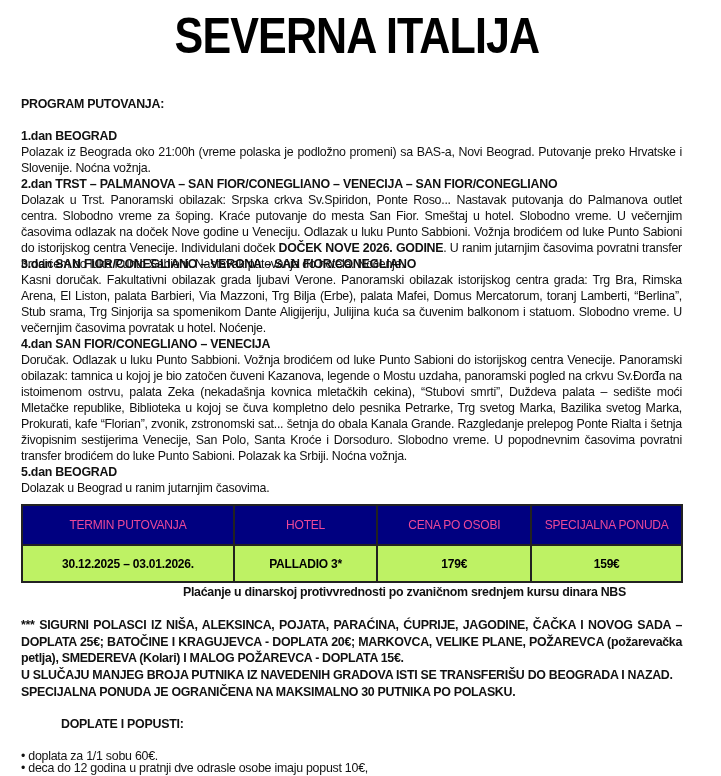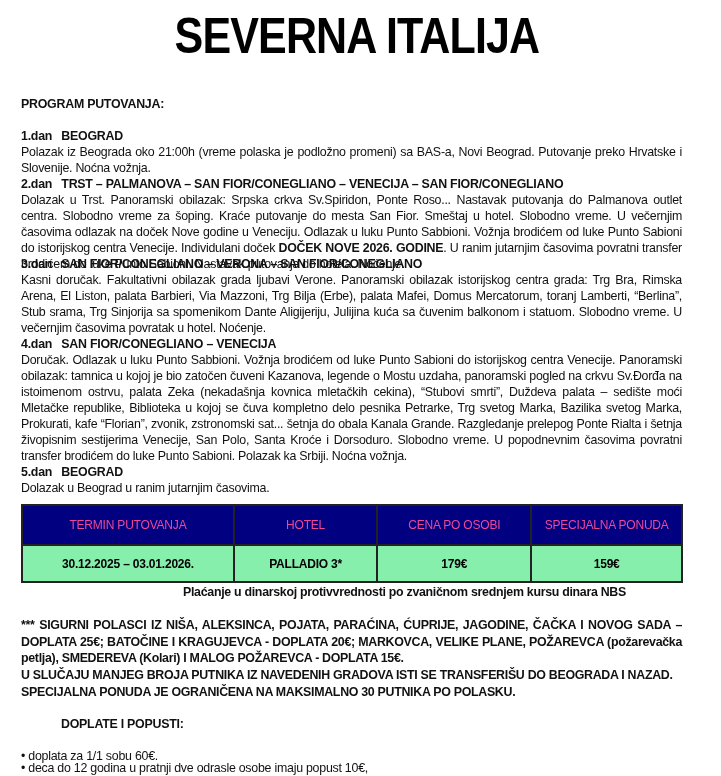--- a/index.html
+++ b/index.html
@@ -8,26 +8,26 @@
   .page { position: absolute; left: 0; top: 0; width: 721px; }
   .title { position: absolute; left: 0; top: 6px; width: 721px; text-align: center;
            font-family: "Liberation Sans", sans-serif; font-weight: bold;
            font-size: 50px; letter-spacing: -1px; line-height: 60px; color: #000;
            transform: scaleX(0.86); transform-origin: 335px 0; }
   .txt { position: absolute; left: 21px; width: 661px; font-size: 12.4px; line-height: 16px;
          letter-spacing: -0.25px; }
   .just { text-align: justify; text-align-last: left; }
   .b { font-weight: bold; }
   .heading { font-weight: bold; font-size: 12.4px; }
-  .heading .dan { margin-right: 6px; }
+  .heading .dan { }
   table.price { position: absolute; left: 21px; top: 504px; width: 662px; border-collapse: collapse;
                 font-size: 12px; }
   table.price th { background: #000080; color: #ec4899; font-weight: normal; height: 36px;
                    border: 2px solid #222; text-align: center; letter-spacing: -0.2px; }
-  table.price td { background: #86efac; color: #000; font-weight: bold; height: 33px;
+  table.price td { background: #bef264; color: #000; font-weight: bold; height: 33px;
                    border: 2px solid #222; text-align: center; letter-spacing: -0.2px; }
   .center { position: absolute; left: 0; width: 721px; text-align: center; font-weight: bold;
             font-size: 12.4px; letter-spacing: -0.3px; }
   .caps { position: absolute; left: 21px; width: 661px; font-weight: bold; font-size: 12.4px;
           line-height: 16.5px; letter-spacing: -0.3px; }
 </style>
 </head>
 <body>
 
 <div class="page">

